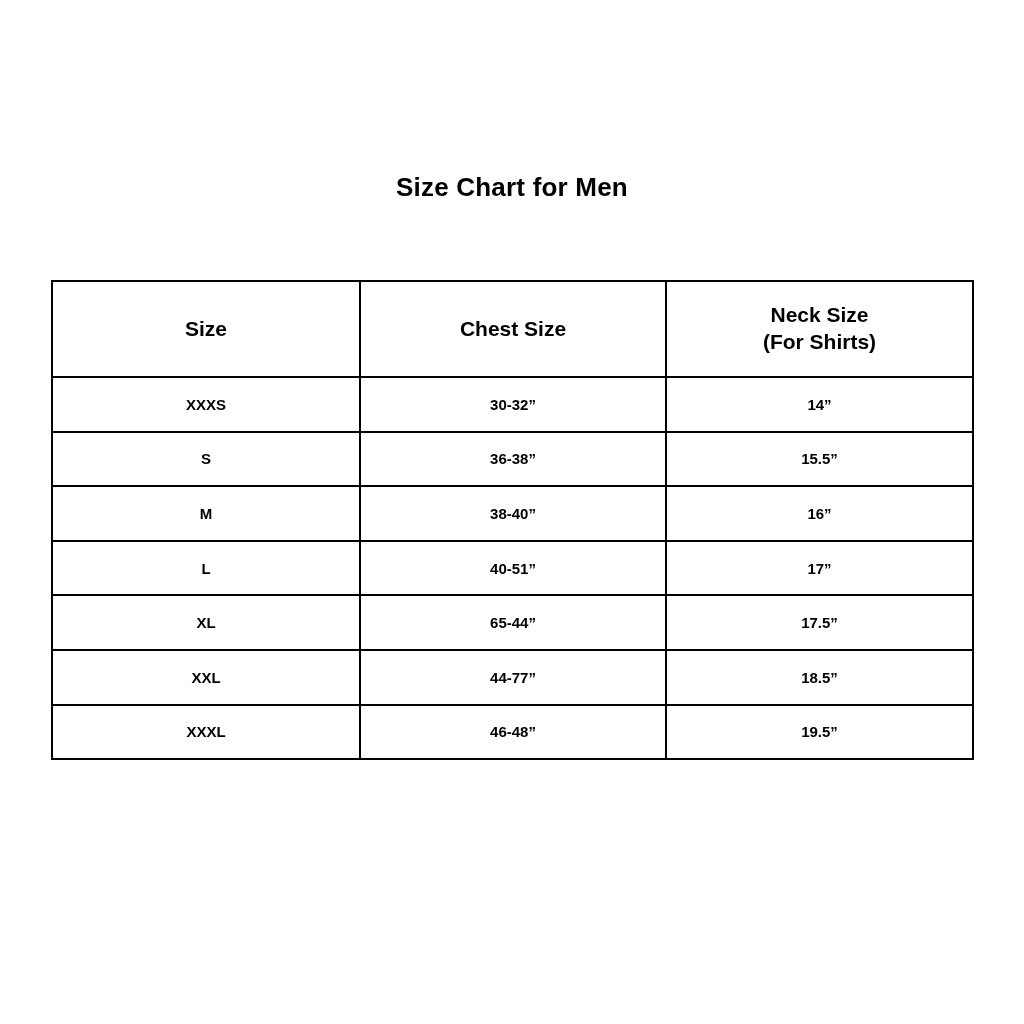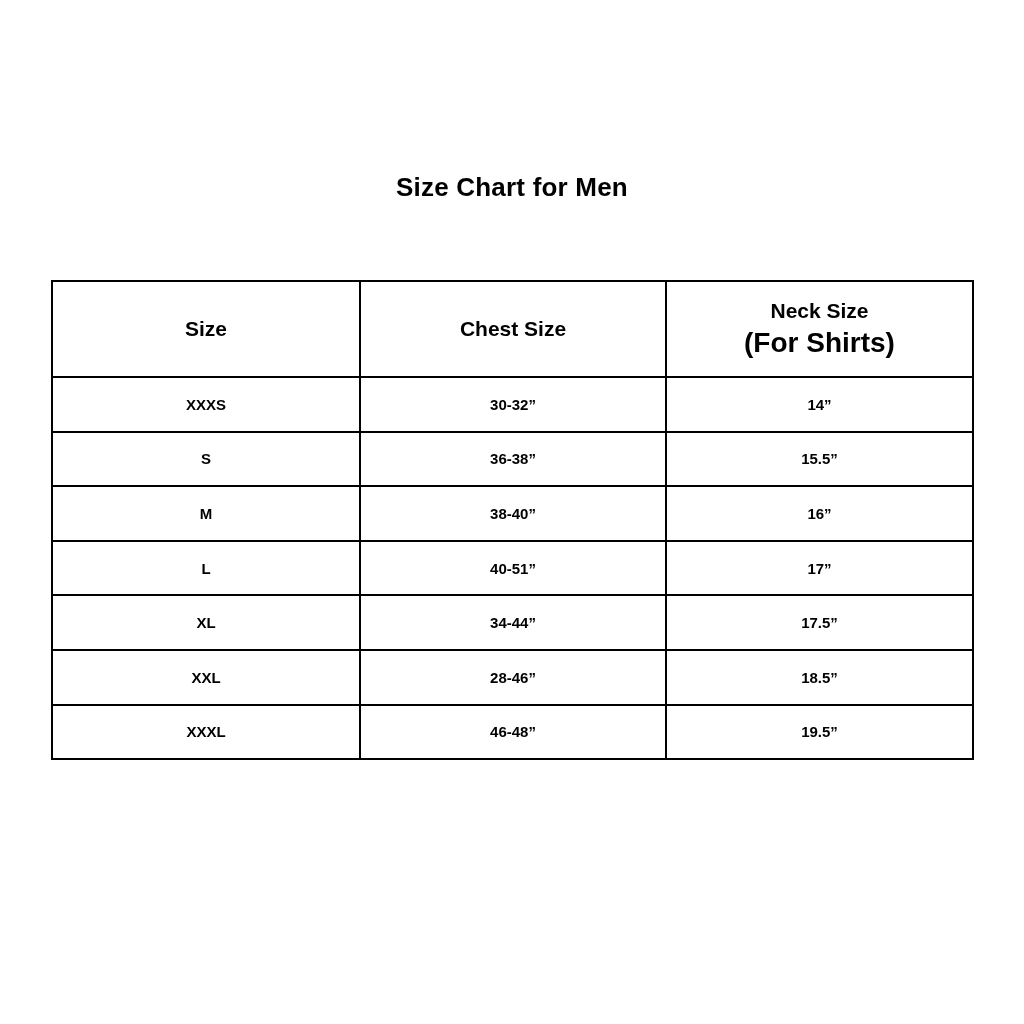--- a/index.html
+++ b/index.html
@@ -49,21 +49,21 @@
     font-weight: bold;
     padding: 0;
   }
   thead th {
     height: 94px;
     font-size: 21px;
     line-height: 1.28;
   }
   thead th .sub {
     display: block;
-    font-size: 28px;
+    font-size: 21px;
     font-weight: bold;
   }
   tbody td {
     height: 52.6px;
     font-size: 15px;
   }
   col.c1 { width: 308px; }
   col.c2 { width: 306px; }
   col.c3 { width: 307px; }
 </style>
@@ -111,26 +111,26 @@
           <td>38-40”</td>
           <td>16”</td>
         </tr>
         <tr>
           <td>L</td>
           <td>40-51”</td>
           <td>17”</td>
         </tr>
         <tr>
           <td>XL</td>
-          <td>34-44”</td>
+          <td>65-44”</td>
           <td>17.5”</td>
         </tr>
         <tr>
           <td>XXL</td>
-          <td>28-46”</td>
+          <td>44-77”</td>
           <td>18.5”</td>
         </tr>
         <tr>
           <td>XXXL</td>
           <td>46-48”</td>
           <td>19.5”</td>
         </tr>
       </tbody>
     </table>
   </div>

